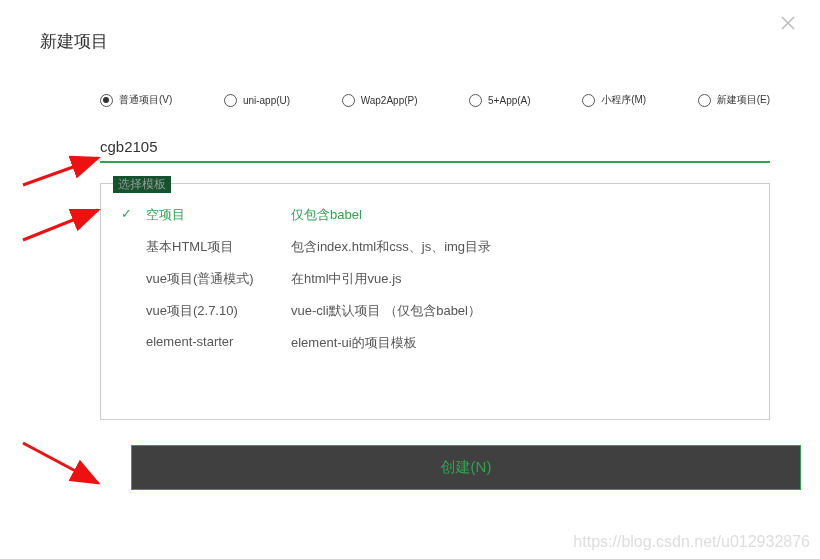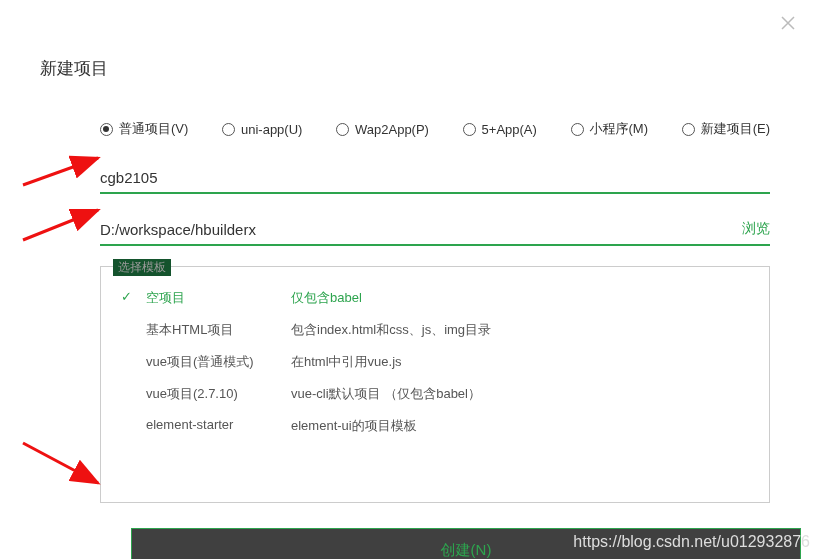--- a/index.html
+++ b/index.html
@@ -21,31 +21,30 @@
       width: 20px;
       height: 20px;
       cursor: pointer;
       color: #999;
     }
     .close-btn svg { width: 16px; height: 16px; }
     .title {
       font-size: 17px;
       color: #333;
       margin-bottom: 40px;
-      margin-top: 27px;
     }
     .content {
       padding-left: 60px;
       padding-right: 10px;
     }
     .radio-row {
       display: flex;
       justify-content: space-between;
       margin-bottom: 25px;
-      font-size: 13px;
+      font-size: 10px;
       color: #333;
     }
     .radio-item {
       display: flex;
       align-items: center;
       gap: 6px;
       cursor: pointer;
     }
     .radio-circle {
       width: 13px;
@@ -180,24 +179,20 @@
       <div class="radio-item">
         <span class="radio-circle"></span>
         <span>新建项目(E)</span>
       </div>
     </div>
 
     <div class="field-row">
       <input class="field-input" value="cgb2105" style="">
     </div>
 
-    <div class="field-row">
-      <input class="field-input" value="D:/workspace/hbuilderx" style="">
-      <span class="browse-link">浏览</span>
-    </div>
 
     <div class="template-box">
       <span class="template-legend">选择模板</span>
       <div class="template-table">
         <div class="template-row selected">
           <span class="check-col">✓</span>
           <span class="name-col">空项目</span>
           <span class="desc-col">仅包含babel</span>
         </div>
         <div class="template-row">

